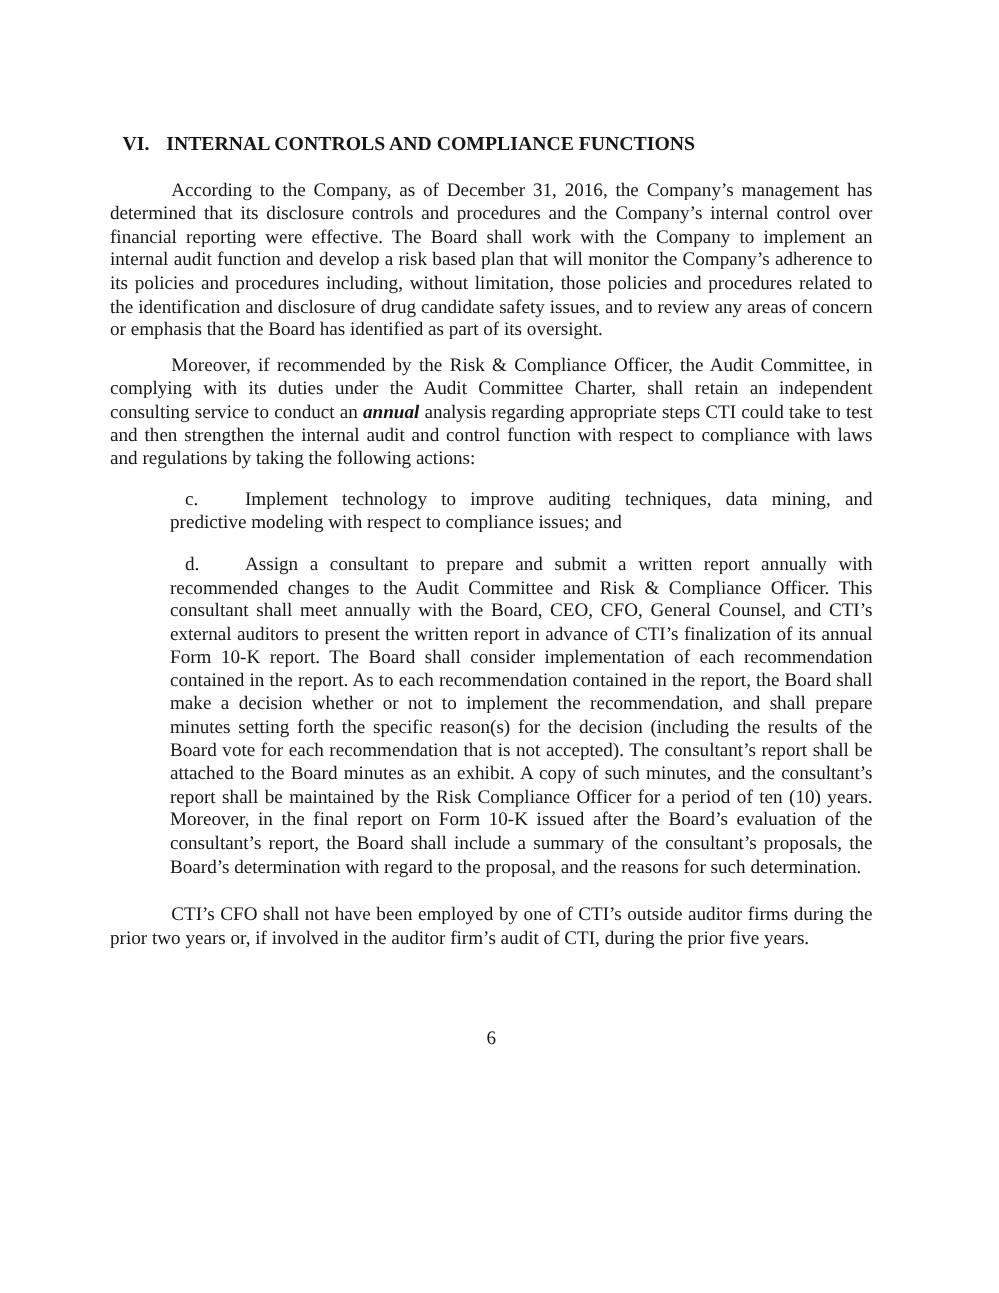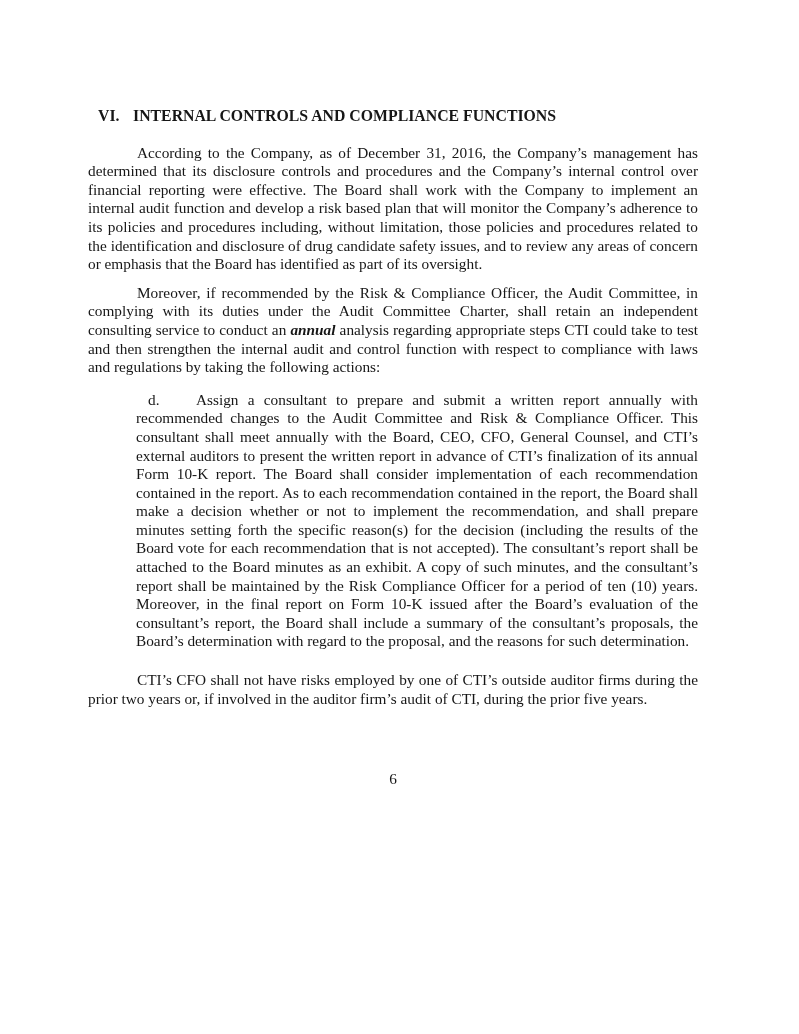--- a/index.html
+++ b/index.html
@@ -78,23 +78,24 @@
     <h1 class="heading"><span class="heading-numeral">VI.</span><span class="heading-title">INTERNAL CONTROLS AND COMPLIANCE FUNCTIONS</span></h1>
 
     <p class="para indent">According to the Company, as of December 31, 2016, the Company’s management has determined that its disclosure controls and procedures and the Company’s internal control over financial reporting were effective. The Board shall work with the Company to implement an internal audit function and develop a risk based plan that will monitor the Company’s adherence to its policies and procedures including, without limitation, those policies and procedures related to the identification and disclosure of drug candidate safety issues, and to review any areas of concern or emphasis that the Board has identified as part of its oversight.</p>
 
     <p class="para indent moreover"><span>Moreover, if recommended by the Risk &amp; Compliance Officer, the Audit Committee, in complying with its duties under the Audit Committee Charter, shall retain an independent consulting service to conduct an </span><span class="em">annual</span><span> analysis regarding appropriate steps CTI could take to test and then strengthen the internal audit and control function with respect to compliance with laws and regulations by taking the following actions:</span></p>
 
     <div class="list">
 
 
 
+      <p class="list-item"><span class="letter">c.</span><span>Implement technology to improve auditing techniques, data mining, and predictive modeling with respect to compliance issues; and</span></p>
 
       <p class="list-item last"><span class="letter">d.</span><span>Assign a consultant to prepare and submit a written report annually with recommended changes to the Audit Committee and Risk &amp; Compliance Officer. This consultant shall meet annually with the Board, CEO, CFO, General Counsel, and CTI’s external auditors to present the written report in advance of CTI’s finalization of its annual Form 10-K report. The Board shall consider implementation of each recommendation contained in the report. As to each recommendation contained in the report, the Board shall make a decision whether or not to implement the recommendation, and shall prepare minutes setting forth the specific reason(s) for the decision (including the results of the Board vote for each recommendation that is not accepted). The consultant’s report shall be attached to the Board minutes as an exhibit. A copy of such minutes, and the consultant’s report shall be maintained by the Risk Compliance Officer for a period of ten (10) years. Moreover, in the final report on Form 10-K issued after the Board’s evaluation of the consultant’s report, the Board shall include a summary of the consultant’s proposals, the Board’s determination with regard to the proposal, and the reasons for such determination.</span></p>
 
     </div>
 
-    <p class="para indent">CTI’s CFO shall not have risks employed by one of CTI’s outside auditor firms during the prior two years or, if involved in the auditor firm’s audit of CTI, during the prior five years.</p>
+    <p class="para indent">CTI’s CFO shall not have been employed by one of CTI’s outside auditor firms during the prior two years or, if involved in the auditor firm’s audit of CTI, during the prior five years.</p>
 
     <div class="footer">6</div>
 
   </div>
 </div>
 
 </body></html>

